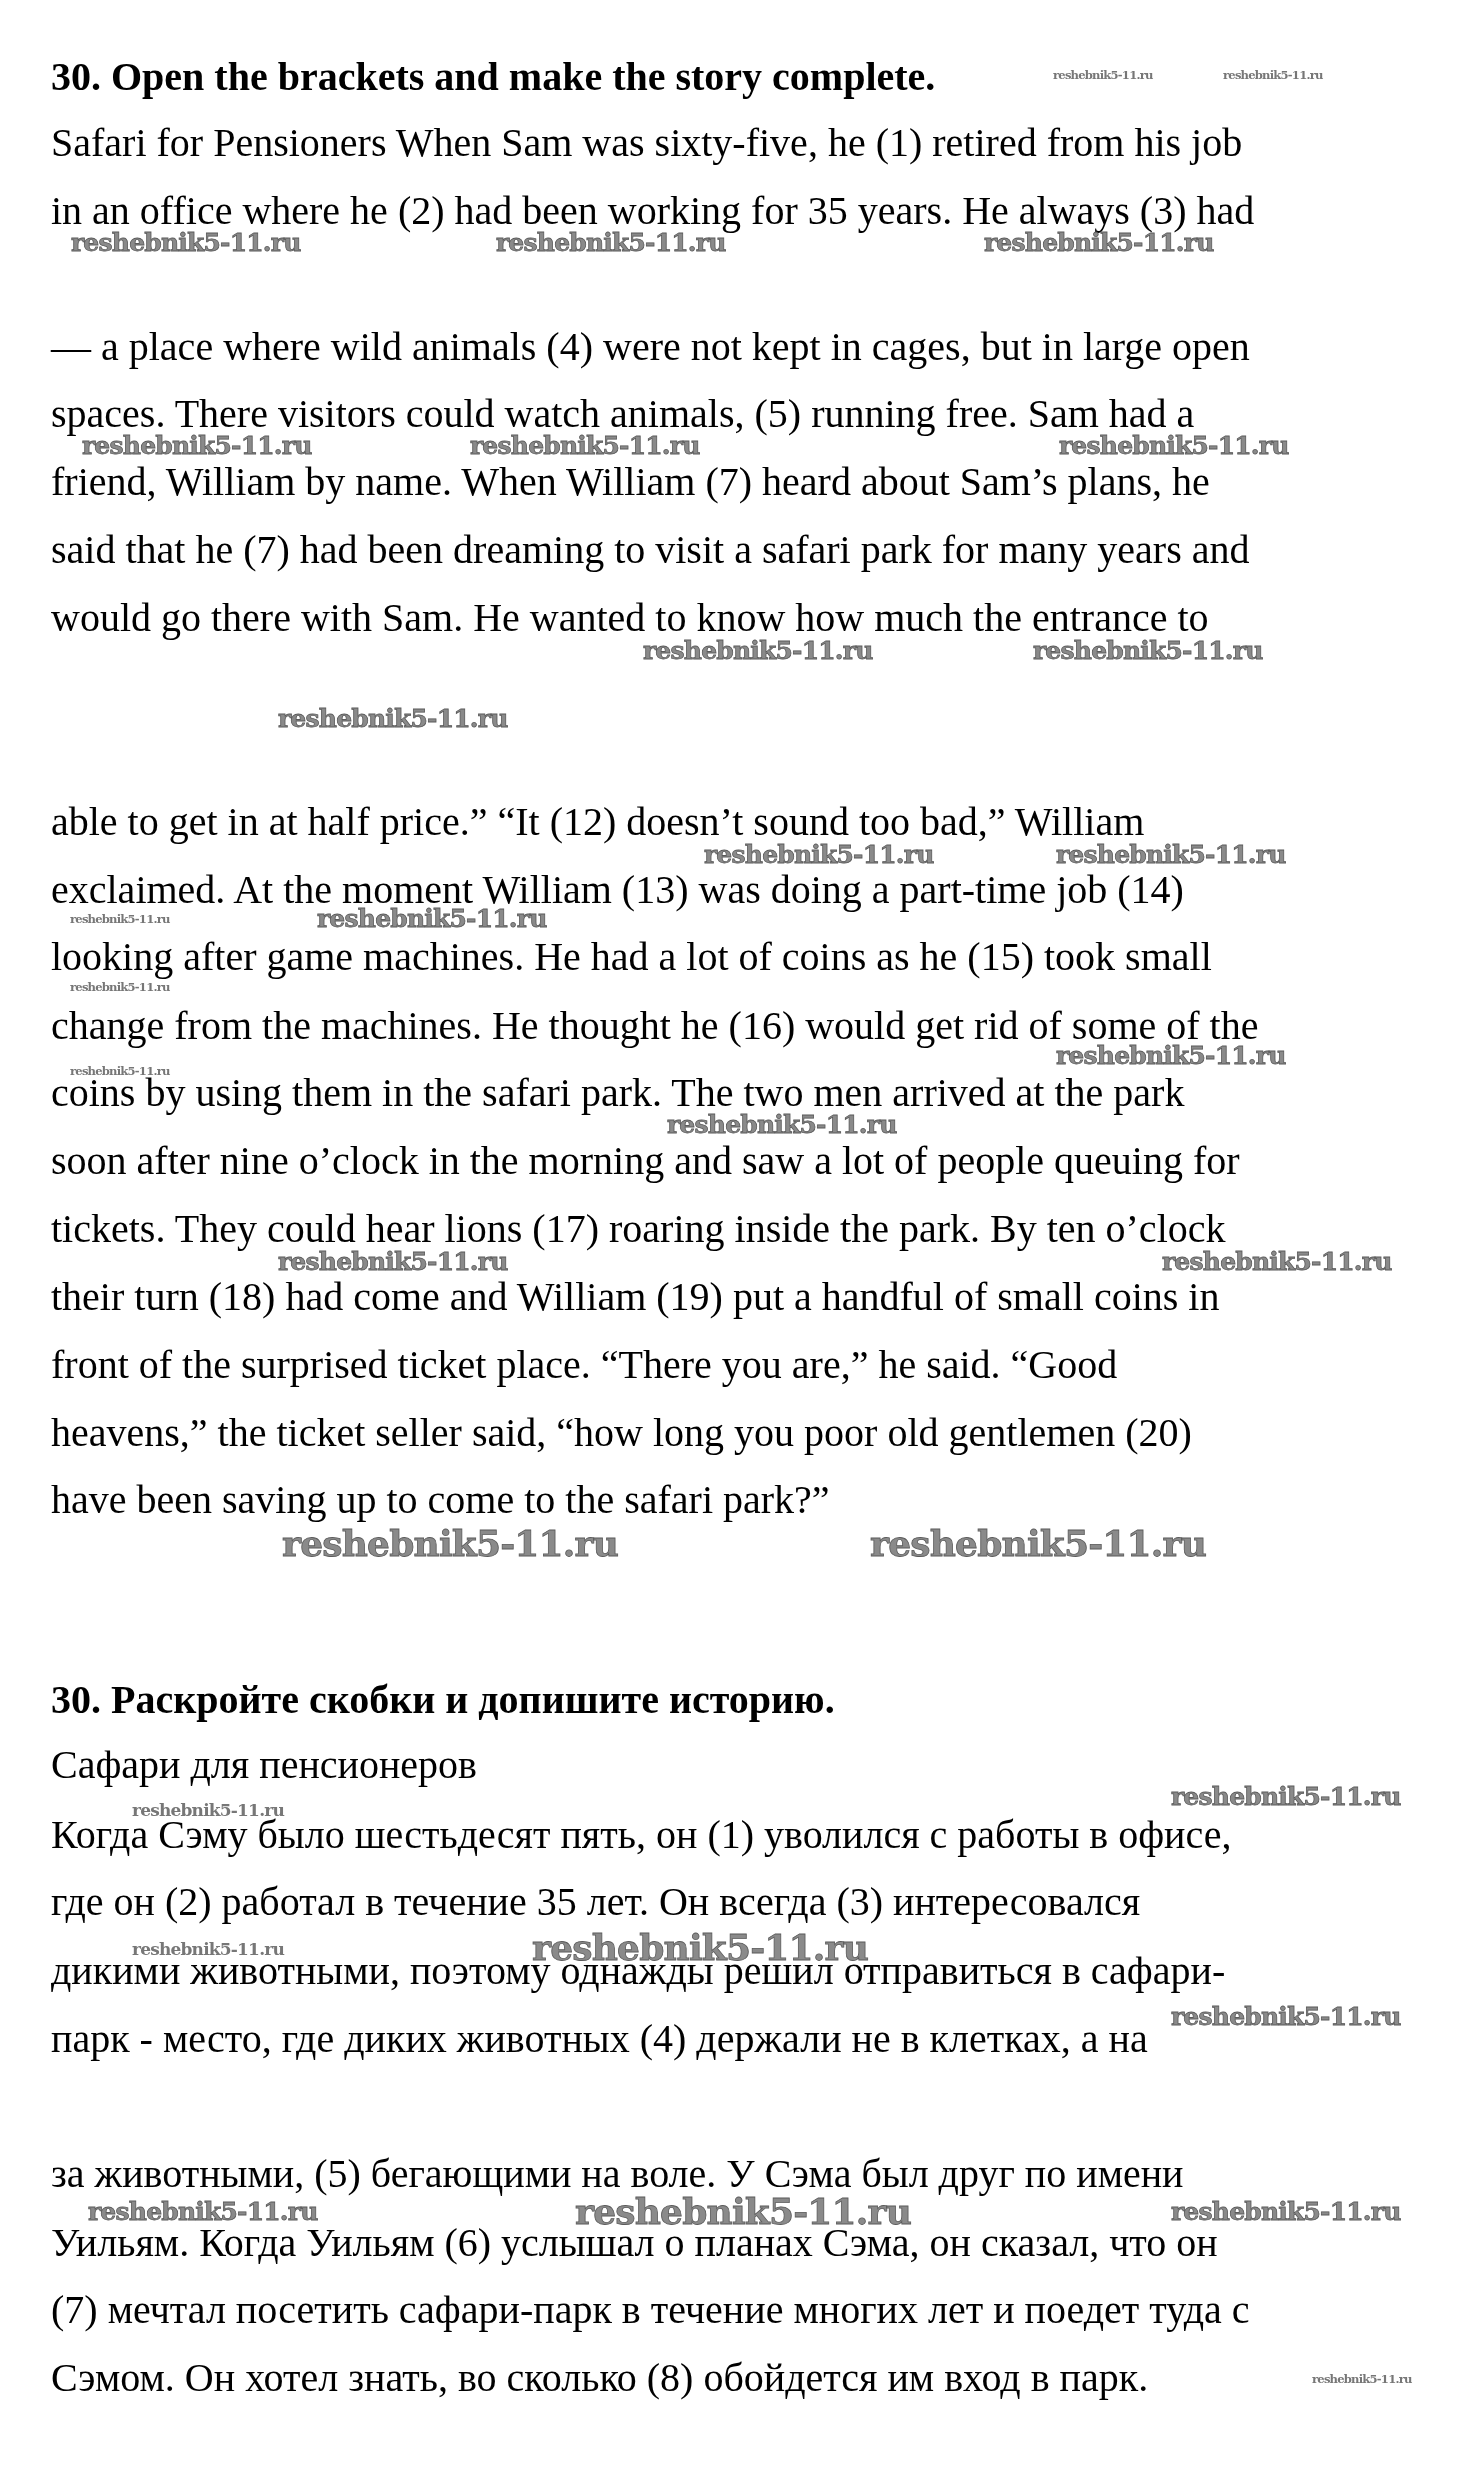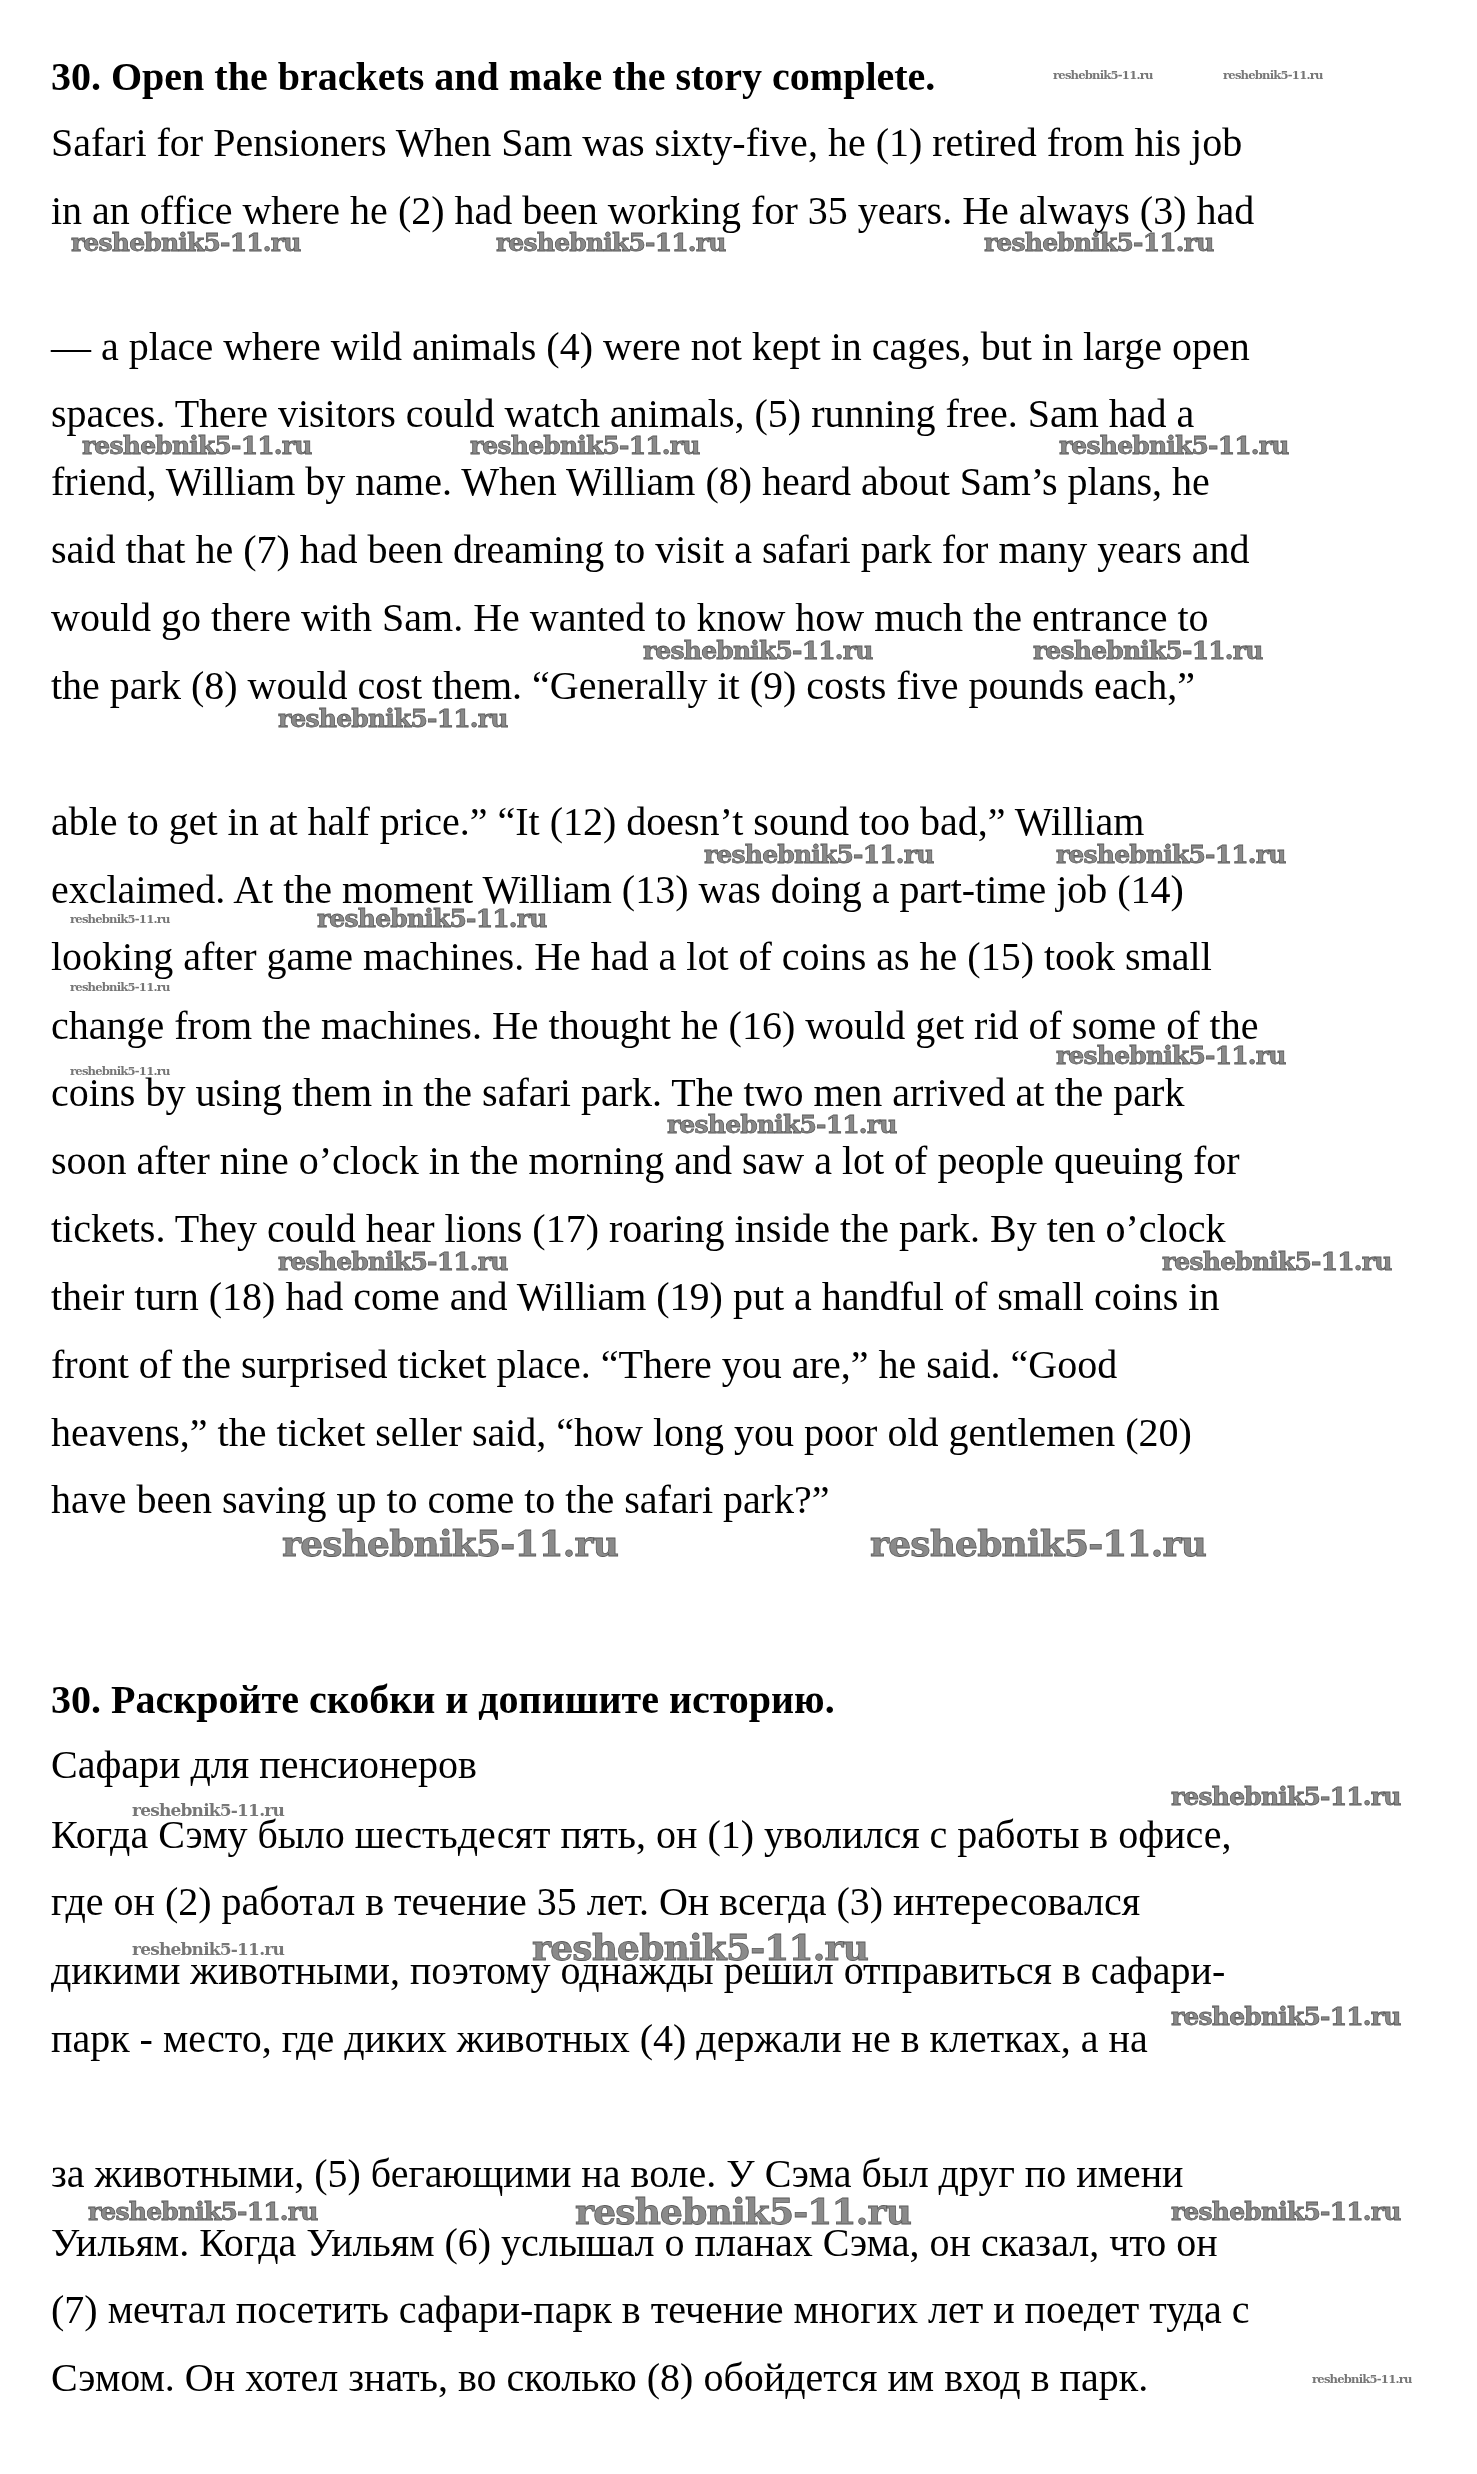--- a/index.html
+++ b/index.html
@@ -25,24 +25,23 @@
 </head>
 <body>
 
 <div class="page">
 
   <div class="line heading" style="top:53px">30. Open the brackets and make the story complete.</div>
   <div class="line" style="top:119px">Safari for Pensioners When Sam was sixty-five, he (1) retired from his job</div>
   <div class="line" style="top:187px">in an office where he (2) had been working for 35 years. He always (3) had</div>
   <div class="line" style="top:323px">— a place where wild animals (4) were not kept in cages, but in large open</div>
   <div class="line" style="top:390px">spaces. There visitors could watch animals, (5) running free. Sam had a</div>
-  <div class="line" style="top:458px">friend, William by name. When William (8) heard about Sam’s plans, he</div>
+  <div class="line" style="top:458px">friend, William by name. When William (7) heard about Sam’s plans, he</div>
   <div class="line" style="top:526px">said that he (7) had been dreaming to visit a safari park for many years and</div>
   <div class="line" style="top:594px">would go there with Sam. He wanted to know how much the entrance to</div>
-  <div class="line" style="top:662px">the park (8) would cost them. “Generally it (9) costs five pounds each,”</div>
   <div class="line" style="top:798px">able to get in at half price.” “It (12) doesn’t sound too bad,” William</div>
   <div class="line" style="top:866px">exclaimed. At the moment William (13) was doing a part-time job (14)</div>
   <div class="line" style="top:933px">looking after game machines. He had a lot of coins as he (15) took small</div>
   <div class="line" style="top:1002px">change from the machines. He thought he (16) would get rid of some of the</div>
   <div class="line" style="top:1069px">coins by using them in the safari park. The two men arrived at the park</div>
   <div class="line" style="top:1137px">soon after nine o’clock in the morning and saw a lot of people queuing for</div>
   <div class="line" style="top:1205px">tickets. They could hear lions (17) roaring inside the park. By ten o’clock</div>
   <div class="line" style="top:1273px">their turn (18) had come and William (19) put a handful of small coins in</div>
   <div class="line" style="top:1341px">front of the surprised ticket place. “There you are,” he said. “Good</div>
   <div class="line" style="top:1409px">heavens,” the ticket seller said, “how long you poor old gentlemen (20)</div>

